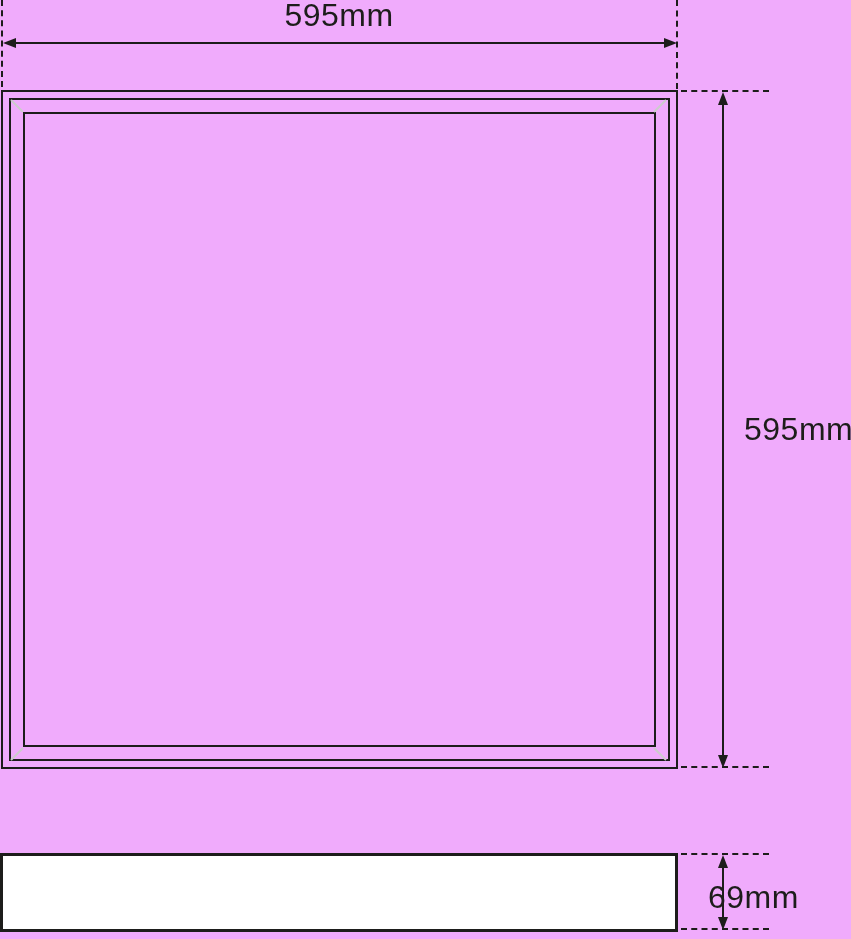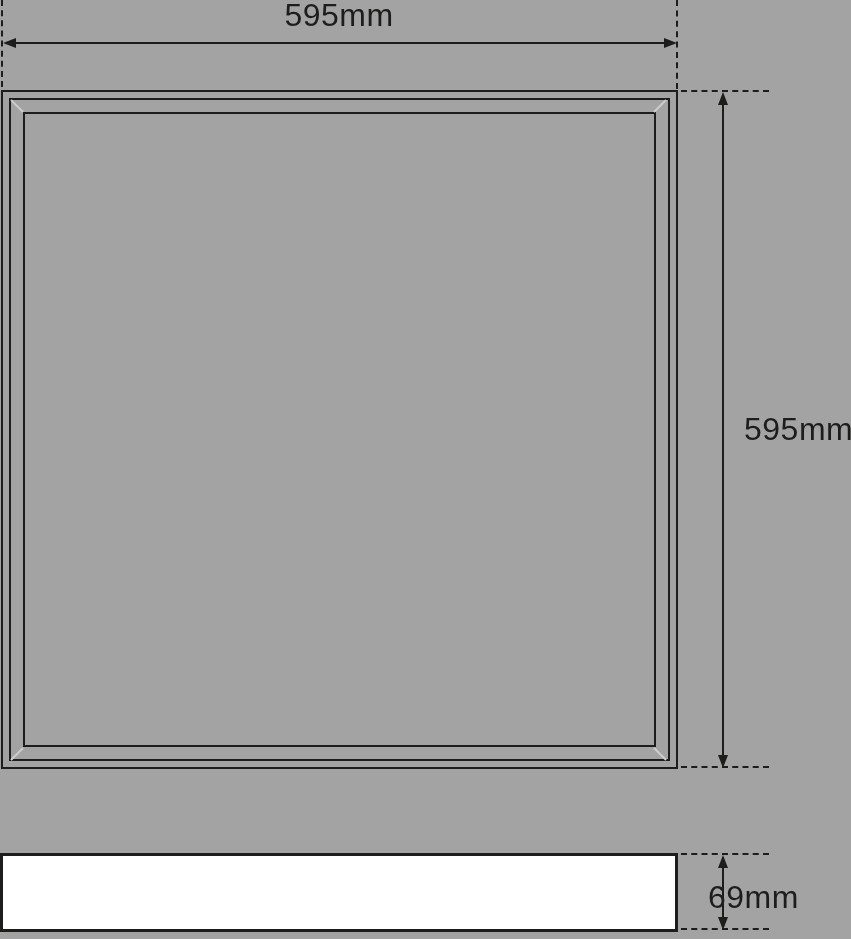--- a/index.html
+++ b/index.html
@@ -4,21 +4,21 @@
 <style>
   html, body {
     margin: 0;
     padding: 0;
     background: #ffffff;
   }
   #stage {
     position: relative;
     width: 851px;
     height: 939px;
-    background: #a3a3a3;
+    background: #f0abfc;
     overflow: hidden;
     font-family: "Liberation Sans", sans-serif;
   }
   .abs { position: absolute; }
 
   
   .hline-solid  { border-top: 2px solid #1d1d1b; height: 0; }
   .vline-solid  { border-left: 2px solid #1d1d1b; width: 0; }
   .hline-dashed { border-top: 2px dashed #1d1d1b; height: 0; }
   .vline-dashed { border-left: 2px dashed #1d1d1b; width: 0; }

